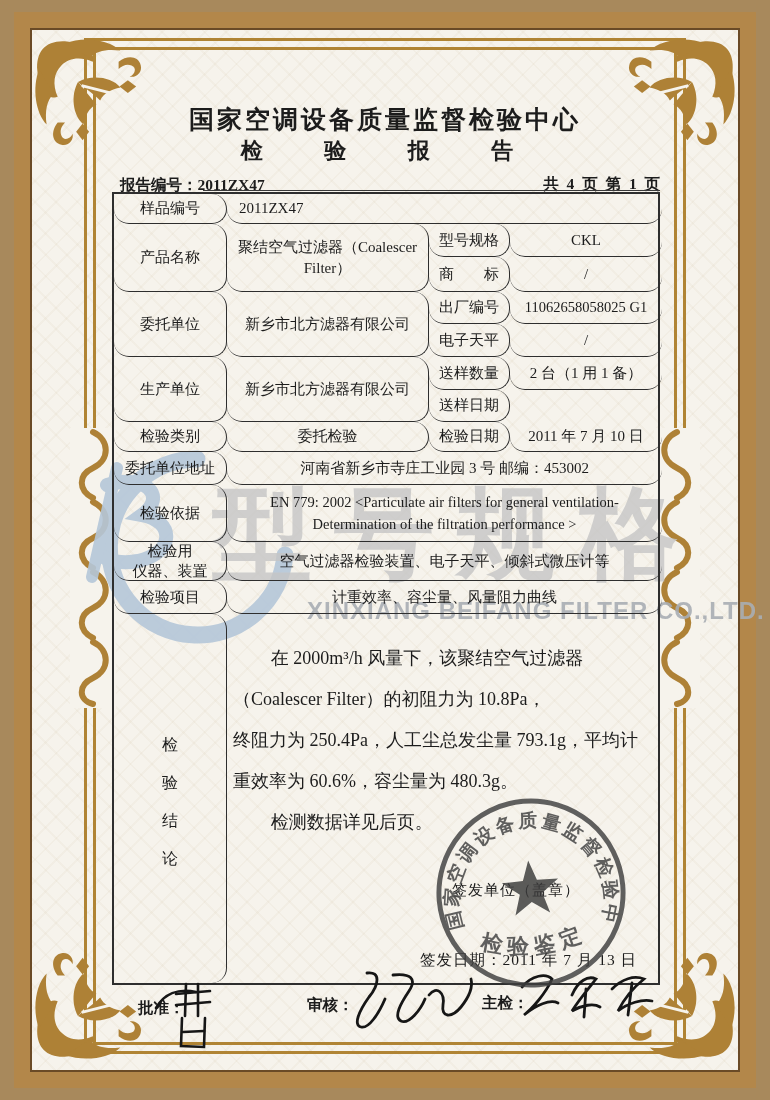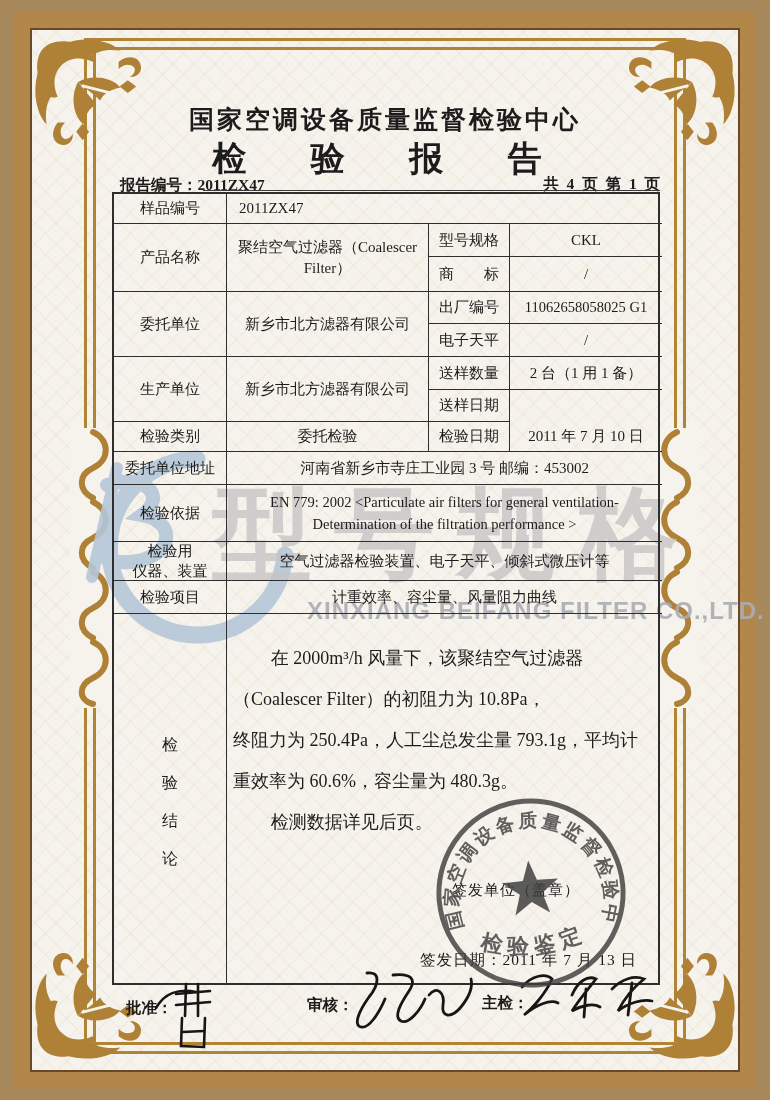--- a/index.html
+++ b/index.html
@@ -36,54 +36,54 @@
          font-weight:bold;font-size:100px;letter-spacing:22px;color:#c6c6c6;opacity:.8;
          white-space:nowrap;}
   .wm-en{left:275px;top:597px;font-family:"Liberation Sans","DejaVu Sans",sans-serif;
          font-weight:bold;font-size:24px;letter-spacing:1px;color:#a9aeb4;opacity:.9;
          white-space:nowrap;margin-left:32px;}
 
   
   .hdr{position:absolute;z-index:2;}
   .org-title{left:0;top:103px;width:770px;text-align:center;font-size:25px;font-weight:bold;
              letter-spacing:3px;}
-  .doc-title{left:0;top:136px;width:754px;text-align:center;font-size:34px;font-weight:bold;
+  .doc-title{left:0;top:136px;width:754px;text-align:center;font-size:22px;font-weight:bold;
              letter-spacing:28px;text-indent:28px;}
   .report-no{left:120px;top:175px;font-size:15.5px;font-weight:bold;}
   .pages{right:108px;top:174px;font-size:15.5px;font-weight:bold;letter-spacing:2px;}
   .hdr-line{left:203px;top:190px;width:457px;height:0;border-top:1.5px solid #3a3a3a;}
 
   
   .t{position:absolute;left:112px;top:192px;width:548px;height:793px;display:grid;
      grid-template-columns:113px 202px 81px 152px;
      grid-template-rows:30px 33px 35px 32px 33px 33px 32px 30px 33px 57px 39px 33px 369px;
      border:2px solid #2e2e2e;box-sizing:border-box;z-index:2;font-size:15px;}
   .c{border-right:1.5px solid #2e2e2e;border-bottom:1.5px solid #2e2e2e;box-sizing:border-box;
      display:flex;align-items:center;justify-content:center;text-align:center;
-     padding:1px 3px;line-height:1.35;}
+     padding:1px 3px;line-height:1.35;border-radius:15px;}
   .c.lc{border-right:none;}
   .c.lr{border-bottom:none;}
   .c.left{justify-content:flex-start;text-align:left;padding-left:12px;}
   .c.pre{white-space:pre-line;}
   .c.small{font-size:14.5px;line-height:1.55;}
   .concl-label{align-items:flex-start;white-space:pre-line;line-height:38px;padding-top:112px;
                font-size:16px;}
   .concl{display:block;position:relative;text-align:left;padding:0;}
   .concl-text{padding:24px 8px 0 6px;font-size:18px;line-height:41px;}
   .ln.ind{text-indent:2.1em;}
   .issue-unit{position:absolute;left:225px;top:266px;font-size:15px;letter-spacing:1px;}
   .issue-date{position:absolute;left:193px;top:308px;font-size:15.5px;letter-spacing:1px;margin-top:28px;}
 
   
   .stamp{position:absolute;left:432px;top:794px;width:198px;height:198px;z-index:4;
          transform:rotate(-5deg);opacity:.82;}
 
   
   .foot{position:absolute;z-index:3;font-size:15.5px;font-weight:bold;}
-  .lbl-approve{left:126px;top:998px;}
+  .lbl-approve{left:138px;top:998px;}
   .lbl-review{left:307px;top:995px;}
   .lbl-chief{left:482px;top:993px;}
   .sig{position:absolute;z-index:3;}
   .sig1{left:152px;top:978px;}
   .sig2{left:345px;top:965px;}
   .sig3{left:516px;top:965px;}
 </style>
 </head>
 <body>
 

